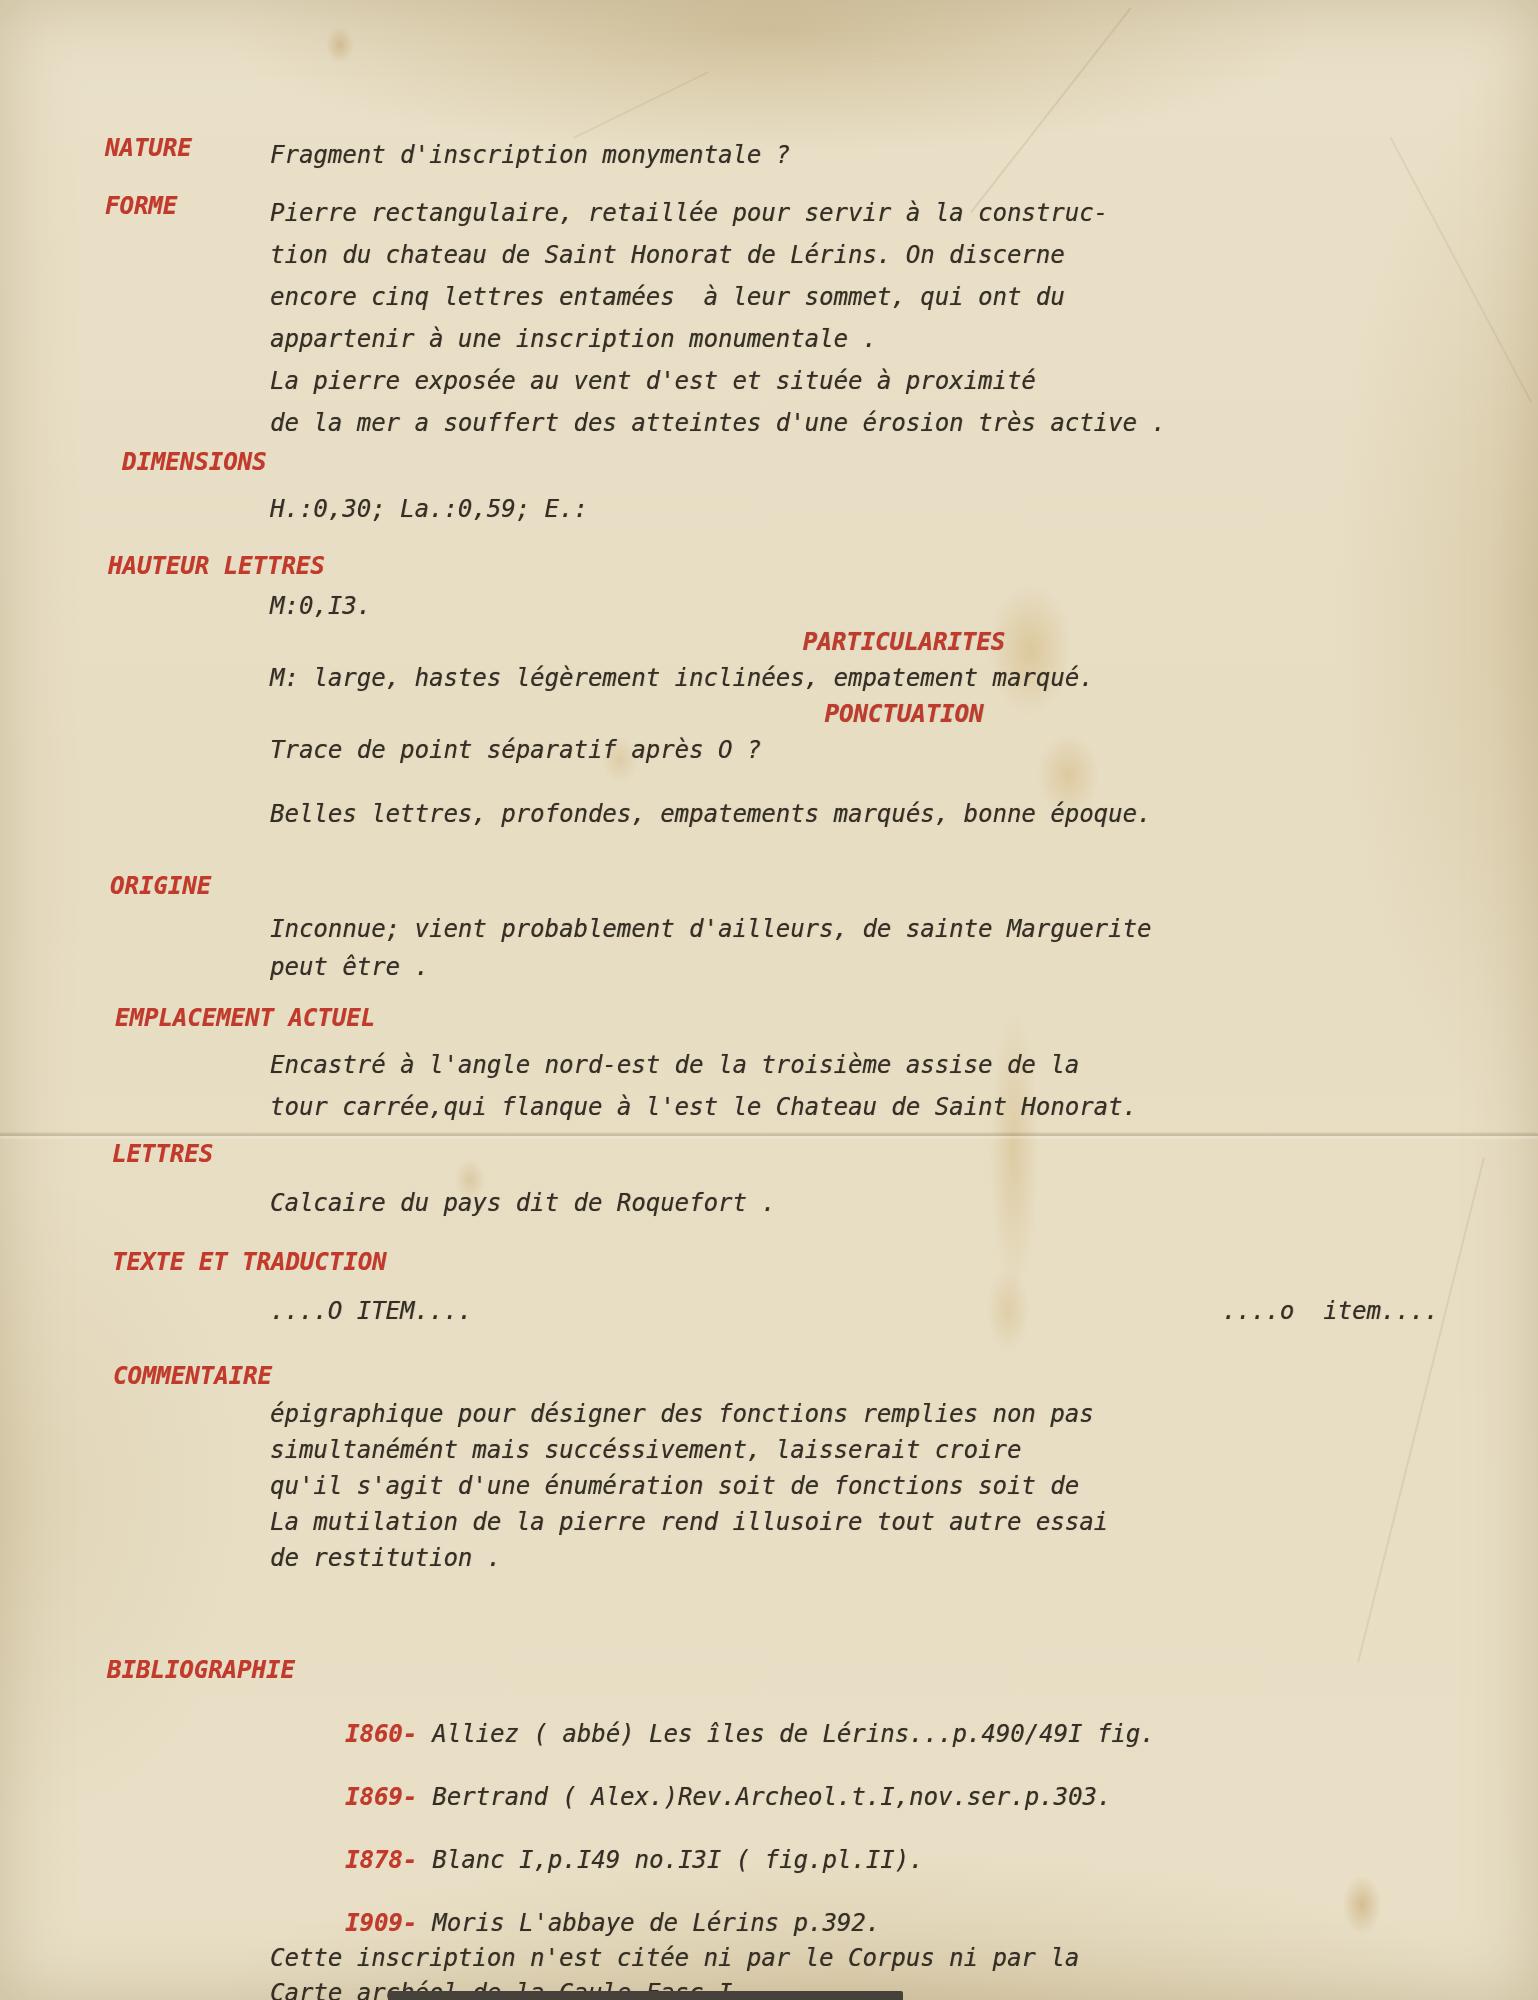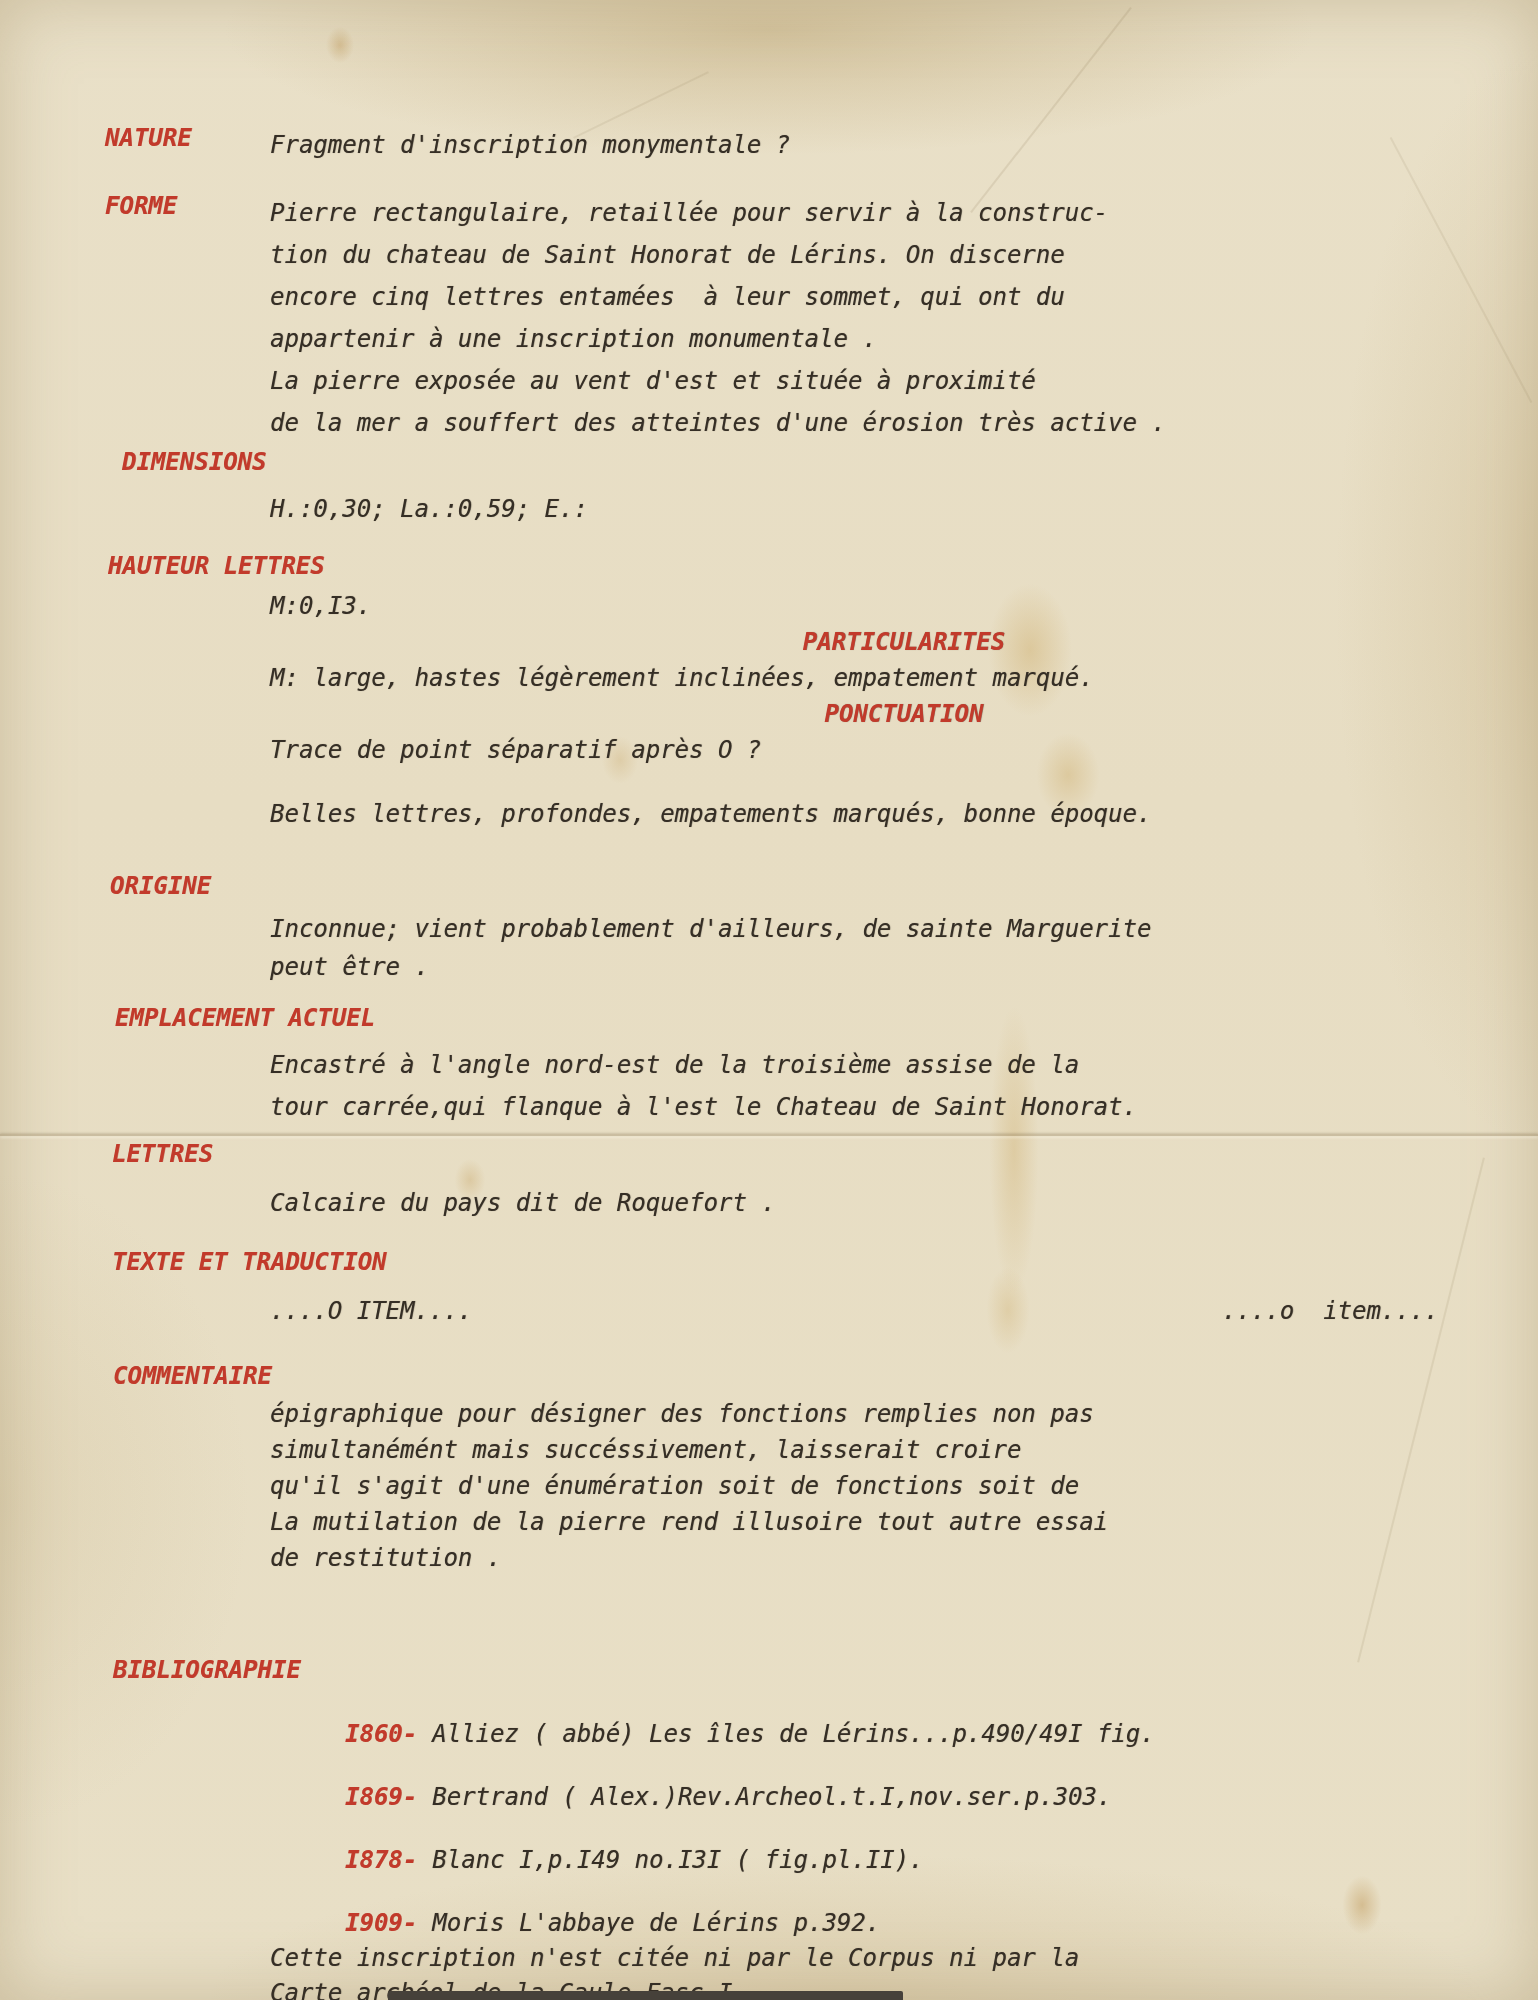--- a/index.html
+++ b/index.html
@@ -65,21 +65,21 @@
 <body>
 
 <div class="paper">
 
   <div class="crease crease-h1"></div>
   <div class="crease crease-d1"></div>
   <div class="crease crease-d2"></div>
   <div class="crease crease-d3"></div>
   <div class="crease crease-d4"></div>
 
-  <div class="sec" style="top:124px">
+  <div class="sec" style="top:134px">
     <span class="label" style="left:105px">NATURE</span>
     <div class="content">
       <span class="line">Fragment d'inscription monymentale ?</span>
     </div>
   </div>
 
   <div class="sec" style="top:192px">
     <span class="label" style="left:105px">FORME</span>
     <div class="content">
       <span class="line">Pierre rectangulaire, retaillée pour servir à la construc-</span>
@@ -146,21 +146,21 @@
     <div class="content" style="padding-top:34px">
       <span class="line">épigraphique pour désigner des fonctions remplies non pas</span>
       <span class="line">simultanémént mais succéssivement, laisserait croire</span>
       <span class="line">qu'il s'agit d'une énumération soit de fonctions soit de</span>
       <span class="line">La mutilation de la pierre rend illusoire tout autre essai</span>
       <span class="line">de restitution .</span>
     </div>
   </div>
 
   <div class="sec biblio-list" style="top:1656px">
-    <span class="label" style="left:113px">BIBLIOGRAPHIE</span>
+    <span class="label" style="left:107px">BIBLIOGRAPHIE</span>
     <div class="content" style="padding-top:33px">
       <span class="line entry"><span class="year red">I860-</span><span>Alliez ( abbé) Les îles de Lérins...p.490/49I fig.</span></span>
       <span class="line entry"><span class="year red">I869-</span><span>Bertrand ( Alex.)Rev.Archeol.t.I,nov.ser.p.303.</span></span>
       <span class="line entry"><span class="year red">I878-</span><span>Blanc I,p.I49 no.I3I ( fig.pl.II).</span></span>
       <span class="line entry"><span class="year red">I909-</span><span>Moris L'abbaye de Lérins p.392.</span></span>
       <span class="line">Cette inscription n'est citée ni par le Corpus ni par la</span>
       <span class="line">Carte archéol.de la Gaule Fasc.I.</span>
     </div>
   </div>
 

